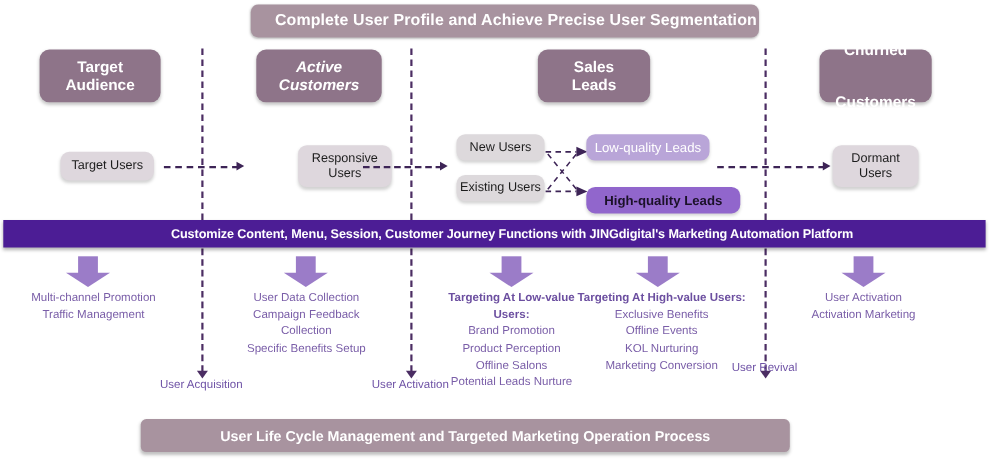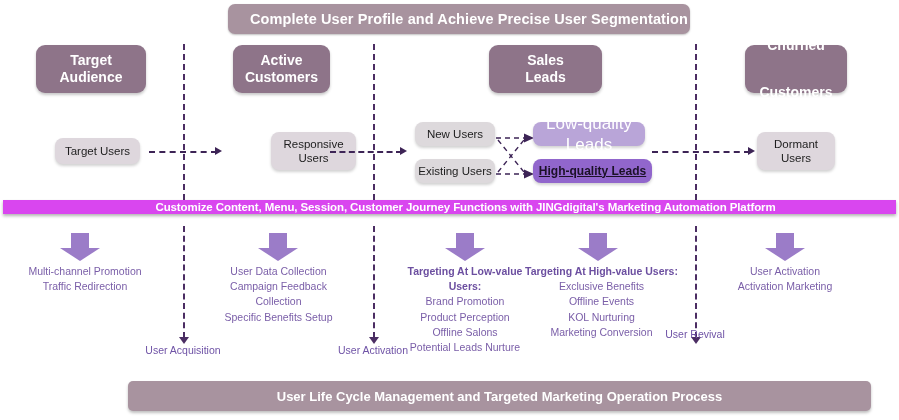--- a/index.html
+++ b/index.html
@@ -54,41 +54,41 @@
 
   
   .node{
     border-radius:8px;
     display:flex;flex-direction:column;align-items:center;justify-content:center;
     font-size:11.5px;line-height:1.25;text-align:center;
     box-shadow:0 2px 3px rgba(0,0,0,.18);
   }
   .node-grey{background:#ded7dd;color:#1d1d1d;}
   .node-grey2{background:#ddd9dc;color:#1d1d1d;}
-  .node-lowq{background:#b9a5d8;color:#ffffff;font-weight:normal;font-size:17px;}
+  .node-lowq{background:#b9a5d8;color:#ffffff;font-weight:normal;font-size:12px;}
   .node-highq{background:#9166cc;color:#1b1128;font-weight:bold;font-size:12px;}
 
   
   .hdash{
     height:0;border-top:2px dashed #3d2456;
   }
   .hdash-arrow{
     width:0;height:0;
     border-top:4.5px solid transparent;
     border-bottom:4.5px solid transparent;
     border-left:7px solid #3d2456;
   }
 
   
   .crosswrap{position:absolute;left:494px;top:126px;width:44px;height:56px;}
 
   
   .purple-banner{
-    left:3px;top:200px;width:893px;height:14px;
-    background:#d946ef;
+    left:3px;top:200px;width:893px;height:25px;
+    background:#4c1d95;
     color:#ffffff;
     font-size:11.5px;font-weight:bold;
     display:flex;align-items:center;justify-content:center;
     box-shadow:0 2px 3px rgba(0,0,0,.3);
     letter-spacing:-.1px;
     padding-left:32px;
   }
 
   
   .fatarrow{position:absolute;width:40px;height:28px;}
@@ -110,47 +110,47 @@
   .action .hdr{font-weight:bold;color:#6c4fa0;}
 
   
   .milestone{
     position:absolute;color:#6f53a6;font-size:10.5px;text-align:center;
     white-space:nowrap;
   }
 
   
   .bottom-banner{
-    left:128px;top:381px;width:743px;height:30px;
+    left:128px;top:381px;width:590px;height:30px;
     background:#a8939f;
     border-radius:5px;
     color:#ffffff;
     font-size:13px;font-weight:bold;
     display:flex;align-items:center;justify-content:center;
     box-shadow:0 2px 3px rgba(0,0,0,.25);
   }
 </style>
 </head>
 <body>
 
 <div class="canvas">
 
   <div class="abs title-banner">Complete User Profile and Achieve Precise User Segmentation</div>
 
   <div class="abs stage-pill" style="left:36px;top:45px;width:110px;">
     <span>Target</span>
     <span>Audience</span>
   </div>
 
-  <div class="abs stage-pill" style="left:233px;top:45px;width:97px;">
+  <div class="abs stage-pill" style="left:233px;top:45px;width:114px;font-style:italic;">
     <span>Active</span>
     <span>Customers</span>
   </div>
 
-  <div class="abs stage-pill" style="left:489px;top:45px;width:113px;">
+  <div class="abs stage-pill" style="left:489px;top:45px;width:102px;">
     <span>Sales</span>
     <span>Leads</span>
   </div>
 
   <div class="abs stage-pill" style="left:745px;top:45px;width:102px;gap:30px;">
     <span>Churned</span>
     <span>Customers</span>
   </div>
 
   <div class="abs vsep" style="left:183px;top:44px;height:156px;"></div>
@@ -199,21 +199,21 @@
 
     <line x1="4" y1="14" x2="30" y2="46" stroke="#3d2456" stroke-width="1.4" stroke-dasharray="5,4"></line>
 
     <line x1="4" y1="46" x2="30" y2="14" stroke="#3d2456" stroke-width="1.4" stroke-dasharray="5,4"></line>
   </svg>
 
   <div class="abs node node-lowq" style="left:533px;top:122px;width:112px;height:24px;">
     <span>Low-quality Leads</span>
   </div>
 
-  <div class="abs node node-highq" style="left:533px;top:159px;width:119px;height:24px;text-decoration:underline;">
+  <div class="abs node node-highq" style="left:533px;top:170px;width:140px;height:24px;">
     <span>High-quality Leads</span>
   </div>
 
   <div class="abs hdash" style="left:652px;top:151px;width:98px;"></div>
   <div class="abs hdash-arrow" style="left:748px;top:147px;"></div>
 
   <div class="abs node node-grey" style="left:757px;top:132px;width:78px;height:38px;">
     <span>Dormant</span>
     <span>Users</span>
   </div>
@@ -236,21 +236,21 @@
     <div class="stem"></div>
       <div class="head"></div>
   </div>
   <div class="fatarrow" style="left:765px;top:233px;">
     <div class="stem"></div>
       <div class="head"></div>
   </div>
 
   <div class="action" style="left:10px;top:264px;width:150px;">
     <div>Multi-channel Promotion</div>
-    <div>Traffic Redirection</div>
+    <div>Traffic Management</div>
   </div>
 
   <div class="action" style="left:206px;top:264px;width:145px;">
     <div>User Data Collection</div>
     <div>Campaign Feedback Collection</div>
     <div>Specific Benefits Setup</div>
   </div>
 
   <div class="action" style="left:391px;top:264px;width:148px;">
     <div class="hdr">Targeting At Low-value Users:</div>

